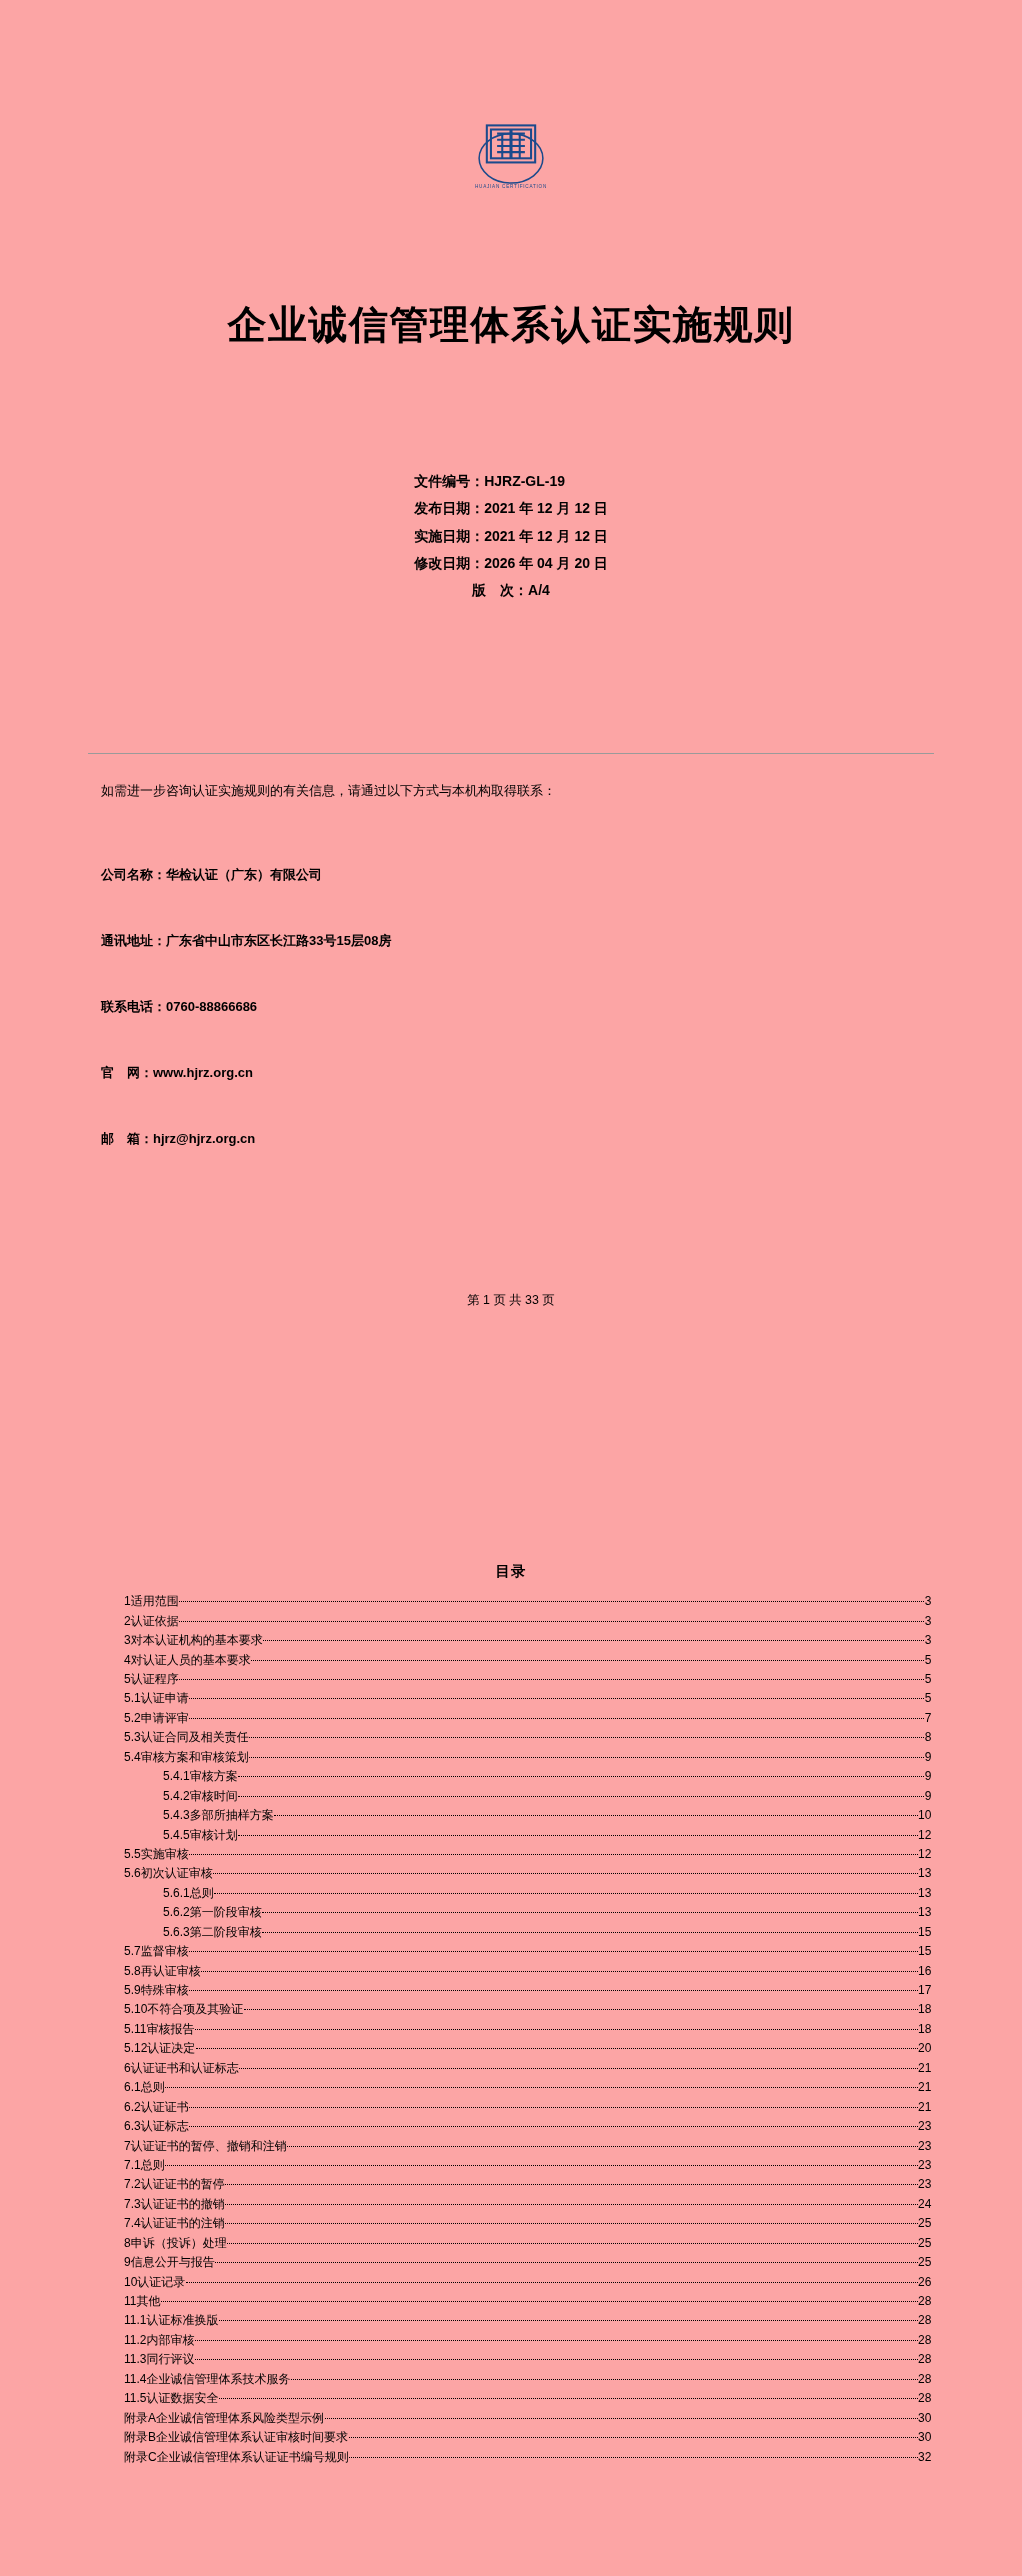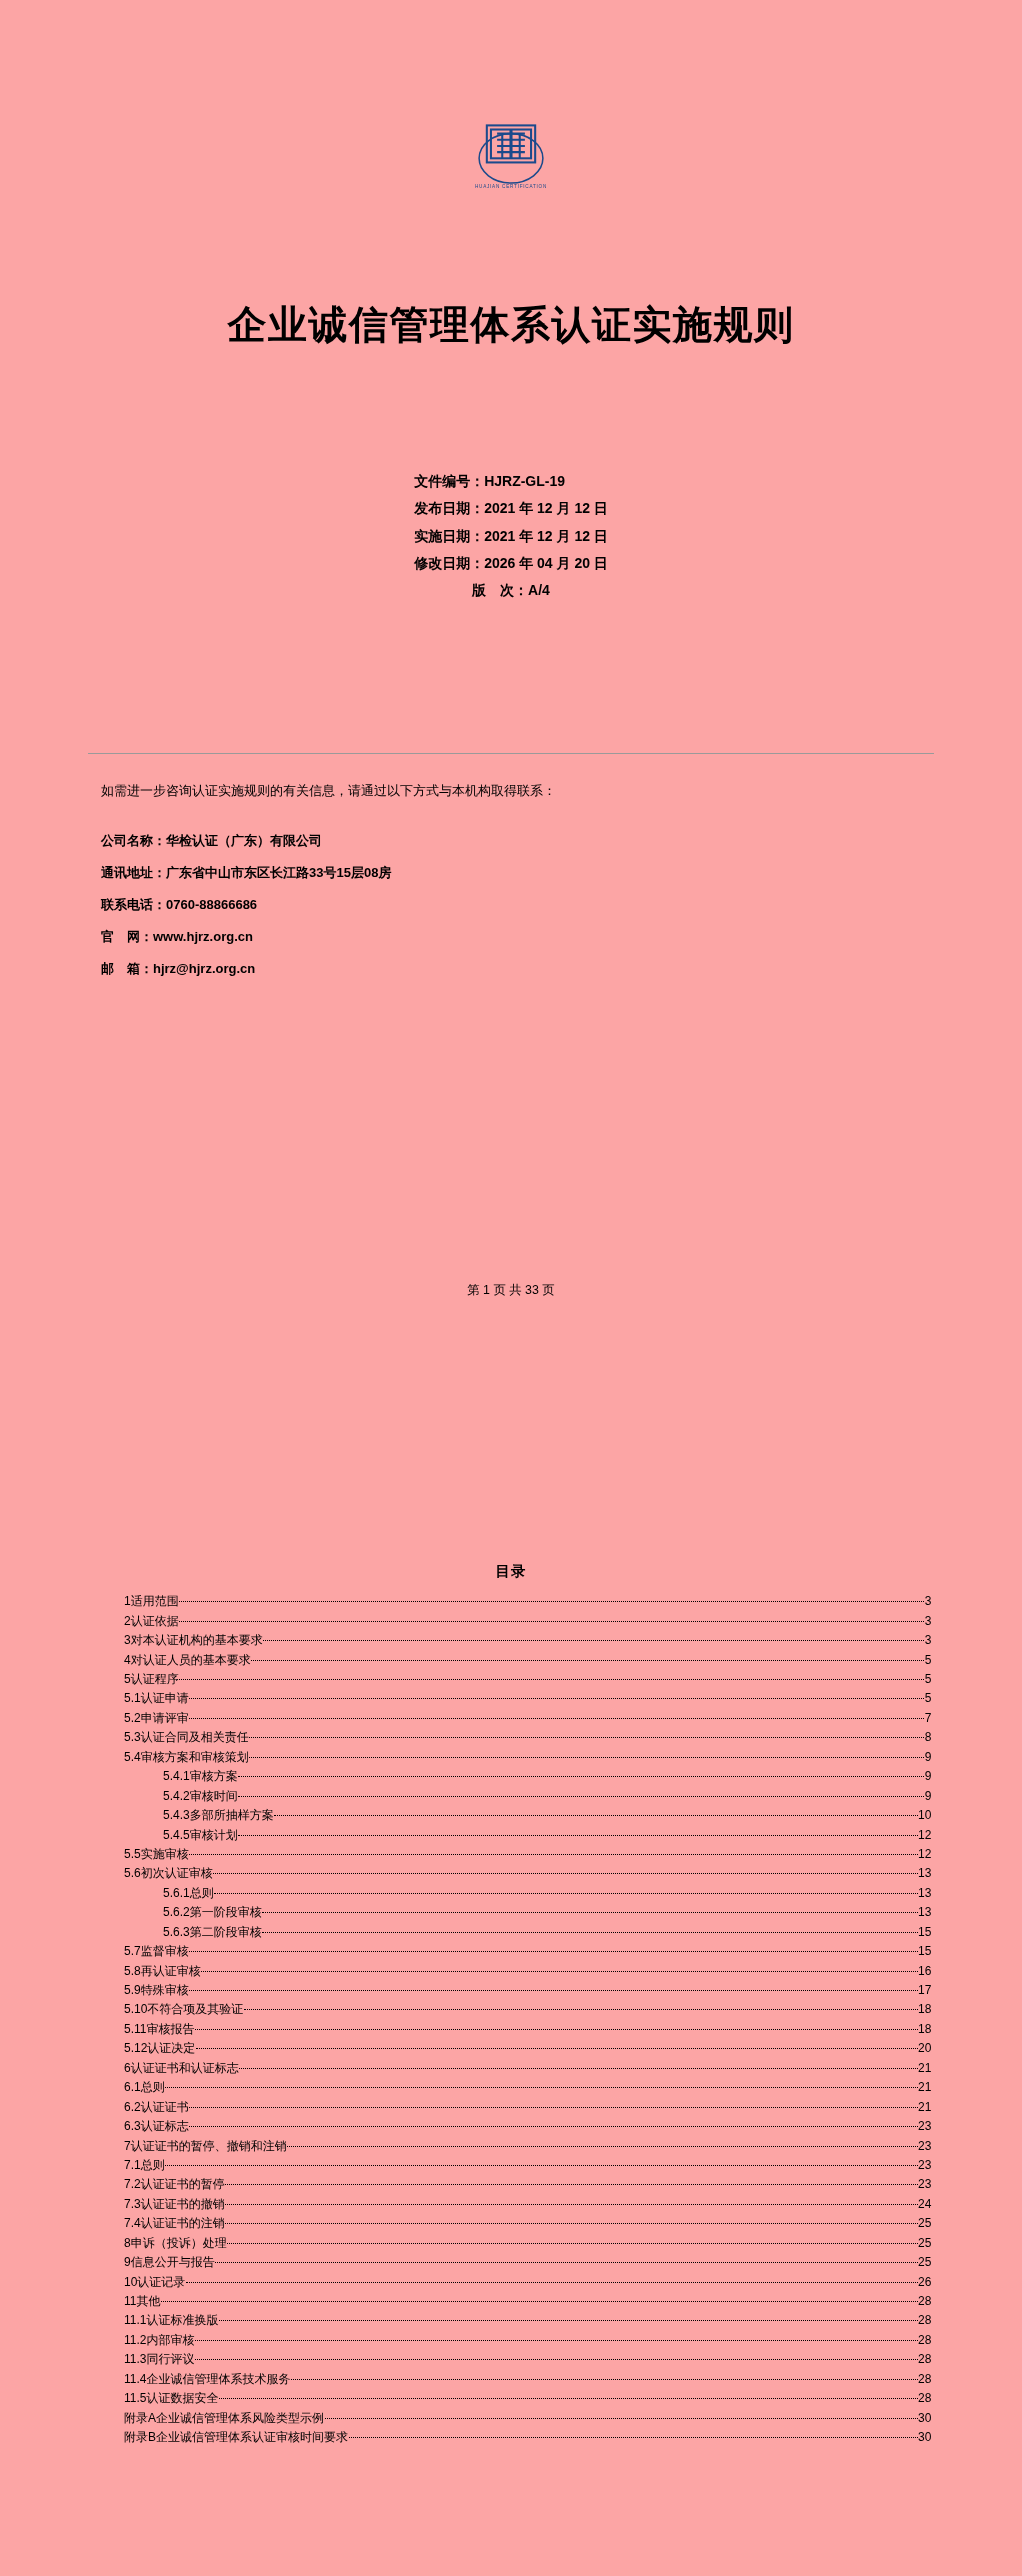--- a/index.html
+++ b/index.html
@@ -81,32 +81,32 @@
     margin-top: 25px;
     padding-left: 13px;
     font-size: 13px;
     line-height: 2.45;
     color: #000;
     font-family: "Liberation Sans", sans-serif;
     font-weight: bold;
   }
   .contact-list .c-row { white-space: nowrap; }
   .contact-list .c-label { display: inline-block; text-align: center; }
-  .contact-list .c-val { display: inline-block; }
+  .contact-list .c-val { display: inline-block; margin-top: 34px; }
 
   .page-footer {
     position: absolute;
     left: 0;
     right: 0;
     text-align: center;
     font-size: 12.4px;
     color: #000;
     font-family: "Liberation Sans", sans-serif;
   }
-  .page-1 .page-footer { bottom: 147px; }
+  .page-1 .page-footer { bottom: 137px; }
 
   
   .toc-title {
     text-align: center;
     font-size: 14.4px;
     font-weight: bold;
     padding-top: 116px;
     font-family: "Liberation Sans", sans-serif;
     letter-spacing: 1px;
   }
@@ -427,18 +427,23 @@
         <div class="toc-row lvl-0">
           <span class="t-text">附录A企业诚信管理体系风险类型示例</span>
           <span class="t-dots"></span>
           <span class="t-page">30</span>
         </div>
         <div class="toc-row lvl-0">
           <span class="t-text">附录B企业诚信管理体系认证审核时间要求</span>
           <span class="t-dots"></span>
           <span class="t-page">30</span>
         </div>
+        <div class="toc-row lvl-0">
+          <span class="t-text">附录C企业诚信管理体系认证证书编号规则</span>
+          <span class="t-dots"></span>
+          <span class="t-page">32</span>
+        </div>
       </div>
 
   </div>
 
 </div>
 
 
 </body></html>

